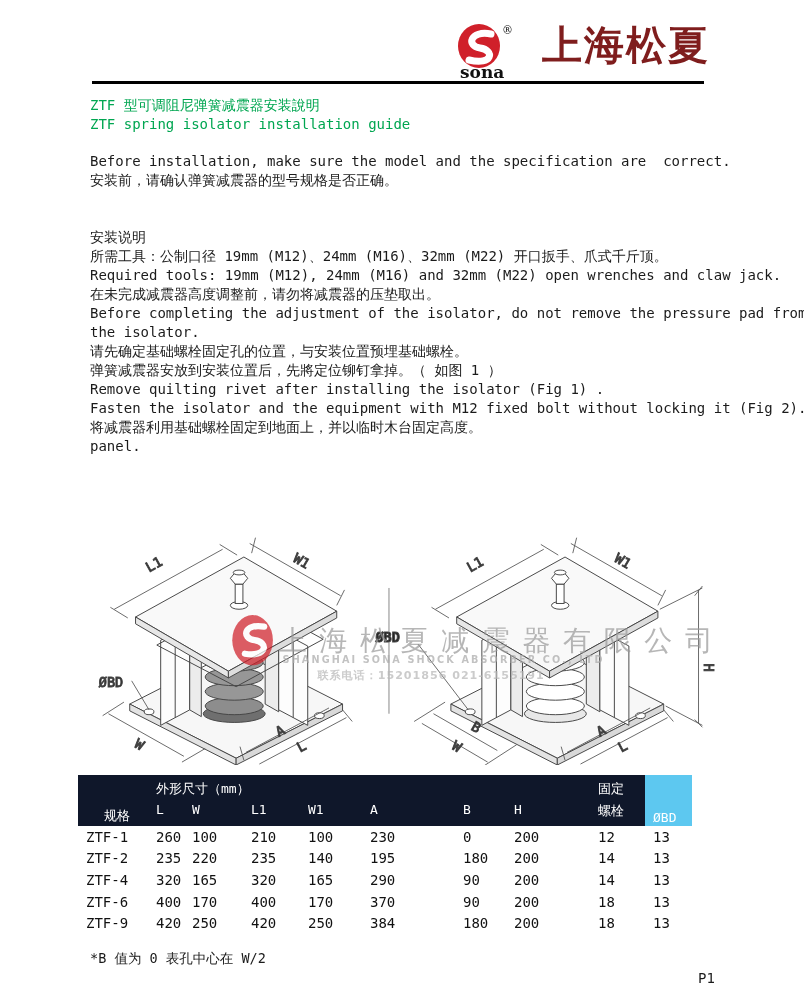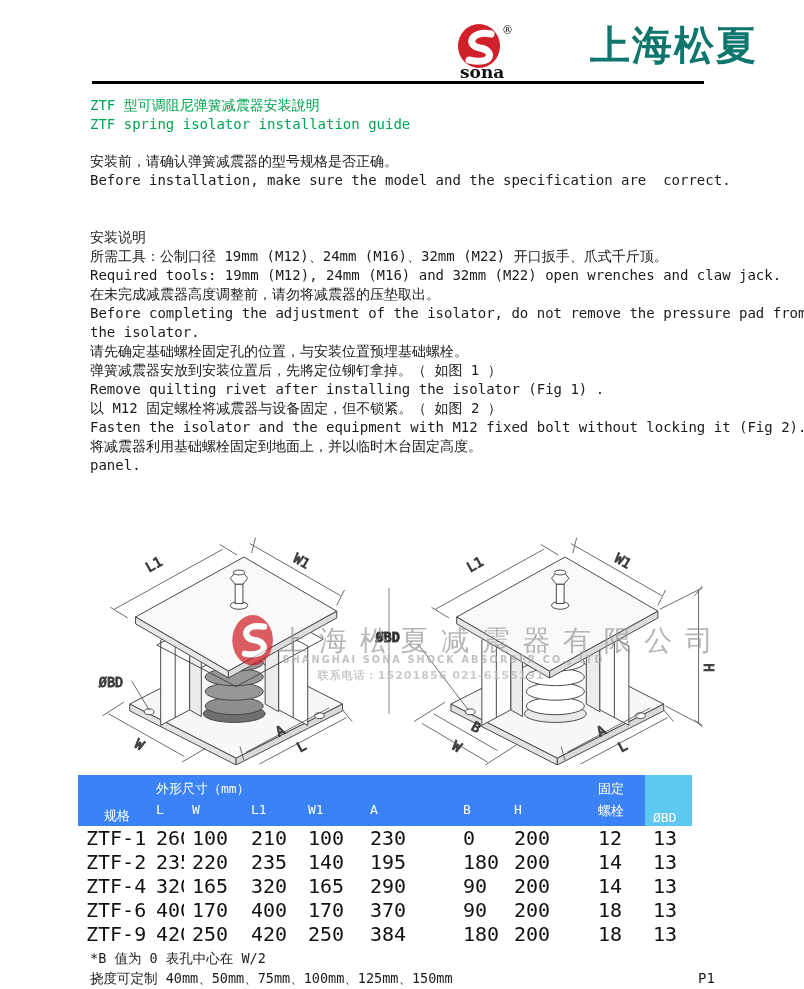--- a/index.html
+++ b/index.html
@@ -7,21 +7,21 @@
     width:804px;height:989px;background:#ffffff;position:relative;overflow:hidden;
     font-family:"DejaVu Sans Mono","Liberation Mono",monospace;color:#1b1b1b;
   }
 
   
   .rule{position:absolute;top:81px;left:92px;width:612px;height:3px;background:#000;}
   .logo-wrap{position:absolute;top:22px;left:452px;width:250px;height:58px;}
   .logo-mark{position:absolute;left:0;top:0;width:84px;height:58px;}
   .company-cn{
     position:absolute;left:90px;top:-4px;font-family:"DejaVu Sans","Liberation Sans",sans-serif;
-    font-weight:900;font-size:40px;letter-spacing:2px;color:#0f766e;white-space:nowrap;margin-left:48px;
+    font-weight:900;font-size:40px;letter-spacing:2px;color:#7f1d1d;white-space:nowrap;
   }
 
   
   .title-block{position:absolute;left:90px;top:96px;}
   .title-line{height:19px;line-height:19px;font-size:14px;color:#00a651;white-space:pre;}
 
   
   .body-block{position:absolute;left:90px;top:152px;width:640px;}
   .bline{height:19px;line-height:19px;font-size:14px;white-space:pre;}
 
@@ -31,26 +31,26 @@
   .dimtxt{font-family:"DejaVu Sans Mono","Liberation Mono",monospace;font-size:14px;fill:#222;}
   .wm-cn{font-family:"DejaVu Sans","Liberation Sans",sans-serif;font-size:29px;letter-spacing:13px;fill:#9b9b9b;}
   .wm-en{font-family:"DejaVu Sans","Liberation Sans",sans-serif;font-size:10px;letter-spacing:2.2px;fill:#ababab;font-weight:bold;}
   .wm-ph{font-family:"DejaVu Sans","Liberation Sans",sans-serif;font-size:11.5px;letter-spacing:1px;fill:#b8b8b8;font-weight:bold;}
 
   
   .spec-table{position:absolute;left:78px;top:775px;border-collapse:collapse;table-layout:fixed;width:614px;}
   .spec-table th,.spec-table td{
     font-weight:normal;text-align:left;padding:0 0 0 8px;white-space:nowrap;overflow:hidden;
   }
-  .spec-table thead th{background:#3b82f6;color:#ffffff;font-size:13px;}
+  .spec-table thead th{background:#0f172a;color:#ffffff;font-size:13px;}
   .spec-table thead tr.h1 th{height:23px;vertical-align:bottom;padding-bottom:1px;}
   .spec-table thead tr.h2 th{height:24px;vertical-align:top;padding-top:3px;}
   .spec-table thead th.spec-h{vertical-align:middle;padding-bottom:0;text-align:center;}
   .spec-table thead th.obd-h{background:#5dc8f0;vertical-align:middle;padding-bottom:0;}
-  .spec-table tbody td{height:21.6px;font-size:20px;color:#111;background:#fff;}
+  .spec-table tbody td{height:21.6px;font-size:14px;color:#111;background:#fff;}
 
   
   .notes{position:absolute;left:90px;top:948px;}
   .note-line{height:20px;line-height:20px;font-size:13.5px;white-space:pre;}
   .page-num{position:absolute;left:698px;top:968px;height:20px;line-height:20px;font-size:14px;}
 </style>
 </head>
 <body>
 
 <div class="logo-wrap">
@@ -63,34 +63,33 @@
   <div class="company-cn">上海松夏</div>
 </div>
 <div class="rule"></div>
 
 <div class="title-block">
   <div class="title-line">ZTF 型可调阻尼弹簧减震器安装說明</div>
   <div class="title-line">ZTF spring isolator installation guide</div>
 </div>
 
 <div class="body-block">
+  <div class="bline">Before installation, make sure the model and the specification are  correct.</div>
   <div class="bline">安装前，请确认弹簧减震器的型号规格是否正确。</div>
-  <div class="bline">Before installation, make sure the model and the specification are  correct.</div>
   <div class="bline"></div>
   <div class="bline"></div>
   <div class="bline">安装说明</div>
   <div class="bline">所需工具：公制口径 19mm (M12)、24mm (M16)、32mm (M22) 开口扳手、爪式千斤顶。</div>
   <div class="bline">Required tools: 19mm (M12), 24mm (M16) and 32mm (M22) open wrenches and claw jack.</div>
   <div class="bline">在未完成减震器高度调整前，请勿将减震器的压垫取出。</div>
   <div class="bline">Before completing the adjustment of the isolator, do not remove the pressure pad from</div>
   <div class="bline">the isolator.</div>
   <div class="bline">请先确定基础螺栓固定孔的位置，与安装位置预埋基础螺栓。</div>
   <div class="bline">弹簧减震器安放到安装位置后，先將定位铆钉拿掉。（ 如图 1 ）</div>
   <div class="bline">Remove quilting rivet after installing the isolator (Fig 1) .</div>
-  <div class="bline">以 M12 固定螺栓将减震器与设备固定，但不锁紧。（ 如图 2 ）</div>
   <div class="bline">Fasten the isolator and the equipment with M12 fixed bolt without locking it (Fig 2).</div>
   <div class="bline">将减震器利用基础螺栓固定到地面上，并以临时木台固定高度。</div>
   <div class="bline">panel.</div>
 </div>
 
 <div class="figure">
 <svg viewBox="0 0 660 245" width="660" height="237">
   <g stroke="#444" stroke-width="1" fill="none">
 
     <g>
@@ -319,15 +318,14 @@
       <td>180</td>
       <td>200</td>
       <td>18</td>
       <td>13</td>
     </tr>
   </tbody>
 </table>
 
 <div class="notes">
   <div class="note-line">*B 值为 0 表孔中心在 W/2</div>
-  <div class="note-line">挠度可定制 40mm、50mm、75mm、100mm、125mm、150mm</div>
 </div>
 <div class="page-num">P1</div>
 
 </body></html>

